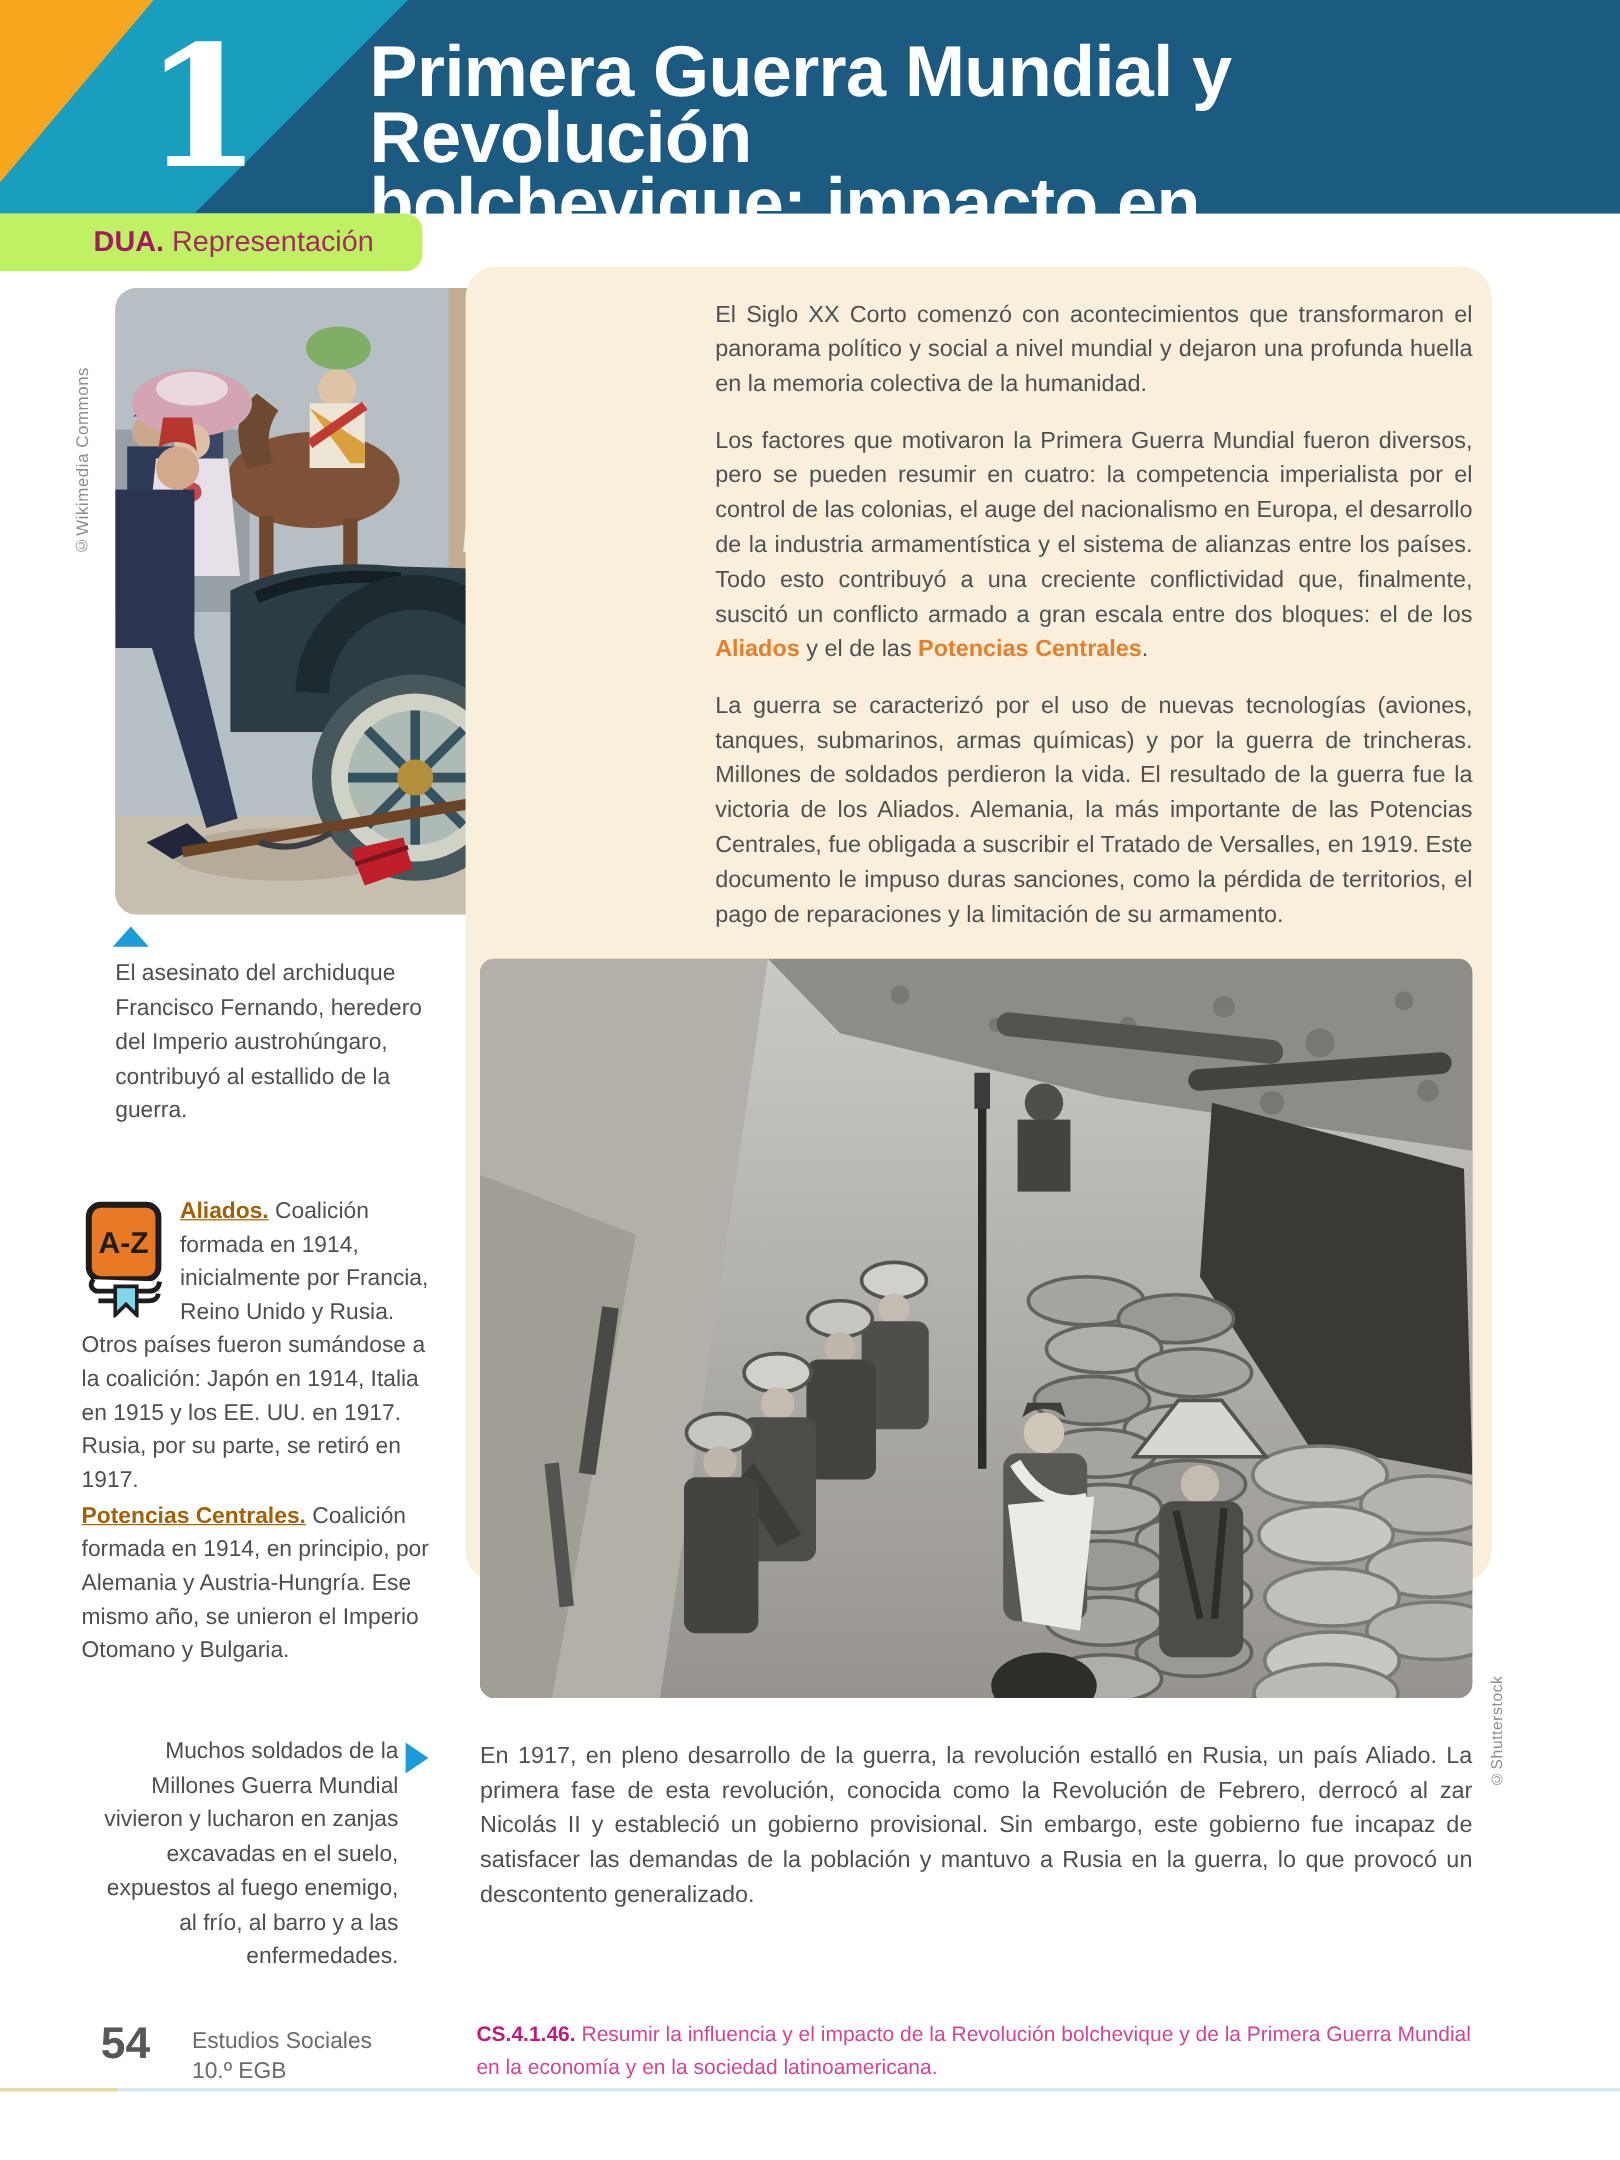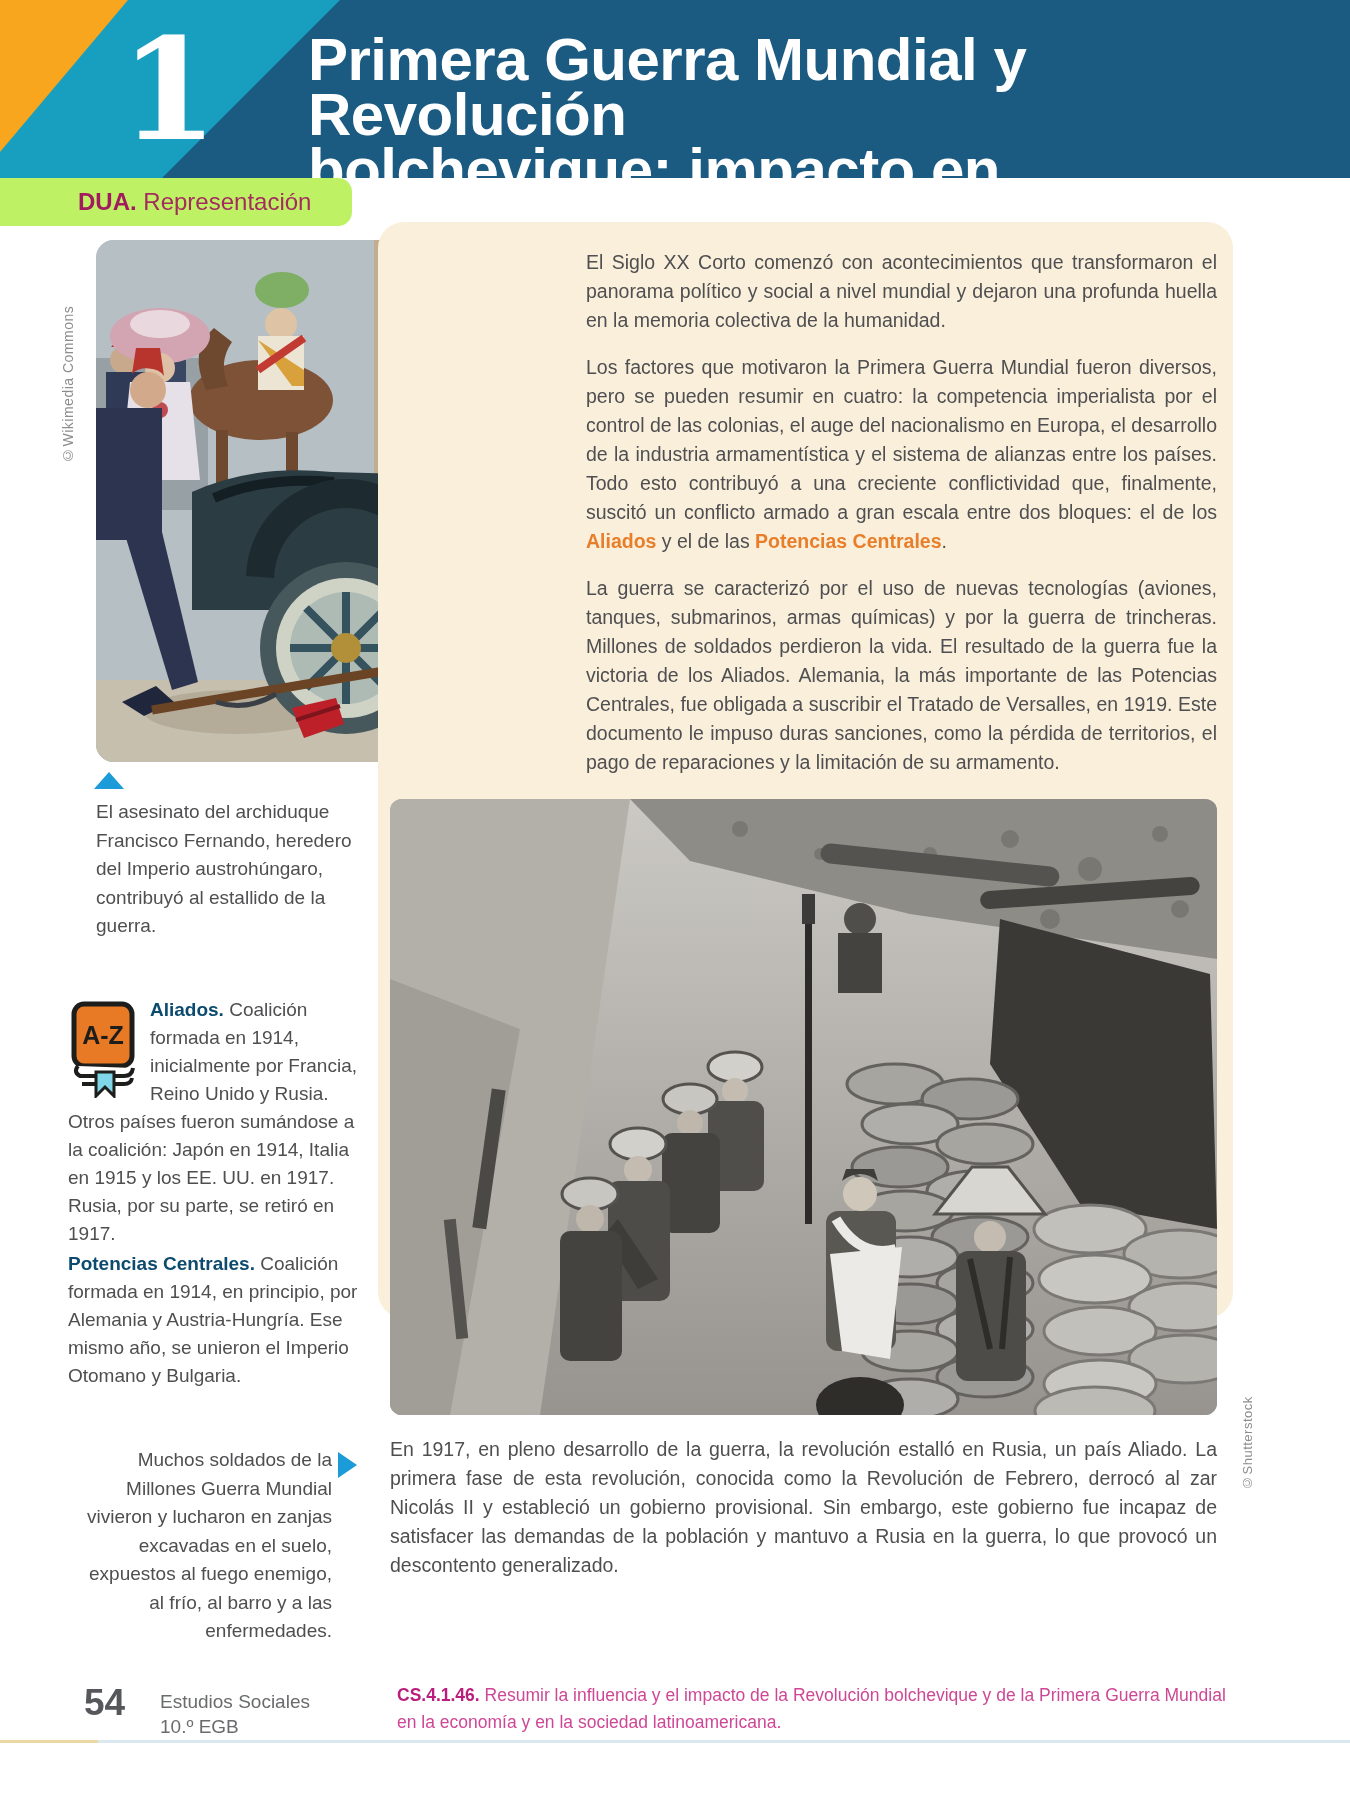--- a/index.html
+++ b/index.html
@@ -19,29 +19,29 @@
          font-size:60px;line-height:55px;letter-spacing:-0.5px;}
 
   
   .dua-badge{position:absolute;left:0;top:178px;width:352px;height:48px;background:#bef264;
              border-radius:0 14px 14px 0;}
   .dua-badge .inner{position:absolute;left:78px;top:0;line-height:48px;font-size:24px;color:#a21b5e;}
   .dua-label{font-weight:bold;}
   .dua-value{font-weight:bold;opacity:.92;}
 
   
-  .panel{position:absolute;left:378px;top:222px;width:855px;height:1096px;background:#f9efdb;
+  .panel{position:absolute;left:388px;top:222px;width:855px;height:1096px;background:#f9efdb;
          border-radius:26px;box-sizing:border-box;padding:26px 16px 12px 12px;}
   .ill-spacer{float:left;width:196px;height:516px;}
   .body-p{margin:0 0 18px 0;text-align:justify;font-size:19.5px;line-height:29px;color:#4f4f51;}
   .kw{color:#e87e2a;font-weight:bold;}
   .photo{clear:both;width:827px;height:616px;border-radius:12px;overflow:hidden;margin:22px 0 0 0;
          background:#9a9894;}
   .photo svg{display:block;}
-  .p-after-photo{margin-top:20px;}
+  .p-after-photo{margin-top:34px;}
 
   
   .illustration{position:absolute;left:96px;top:240px;width:453px;height:522px;border-radius:18px;
                 overflow:hidden;background:#b5bfc4;box-shadow:6px 0 0 #ffffff;}
   .illustration svg{display:block;}
 
   
   .v-credit{position:absolute;writing-mode:vertical-rl;transform:rotate(180deg);
             color:#8d8d8f;font-size:14px;letter-spacing:.5px;}
   .credit-wiki{left:60px;top:248px;height:215px;}
@@ -49,21 +49,21 @@
 
   .arrow-up{position:absolute;left:94px;top:772px;width:0;height:0;
             border-left:15px solid transparent;border-right:15px solid transparent;
             border-bottom:17px solid #1b9bd7;}
   .caption-left{position:absolute;left:96px;top:798px;width:274px;
                 font-size:19px;line-height:28.5px;color:#4f4f51;}
 
   .glossary{position:absolute;left:68px;top:996px;width:302px;
             font-size:19px;line-height:28px;color:#4f4f51;}
   .gloss-icon{float:left;width:66px;height:98px;margin:4px 14px 2px 2px;}
-  .gloss-term{color:#0c4a6e;font-weight:bold;}
+  .gloss-term{color:#a16207;font-weight:bold;text-decoration:underline;}
   .gloss-entry2{margin-top:2px;}
 
   .caption-right{position:absolute;left:78px;top:1446px;width:254px;text-align:right;
                  font-size:19px;line-height:28.5px;color:#4f4f51;}
   .arrow-right{position:absolute;left:338px;top:1452px;width:0;height:0;
                border-top:13px solid transparent;border-bottom:13px solid transparent;
                border-left:19px solid #1b9bd7;}
 
   
   .page-num{position:absolute;left:84px;top:1682px;font-size:37px;font-weight:bold;color:#56575b;}

